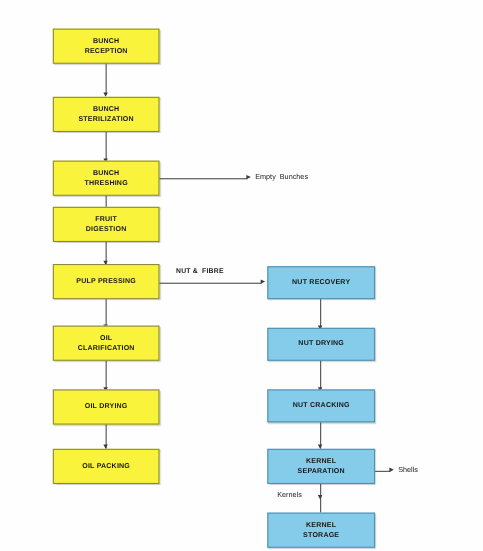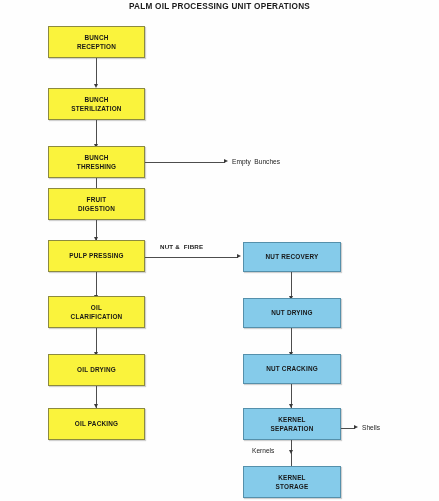--- a/index.html
+++ b/index.html
@@ -98,21 +98,20 @@
     color: #1c1c1c;
     white-space: pre;
     font-family: "Liberation Sans", sans-serif;
   }
 </style>
 </head>
 <body>
 
 <div id="canvas">
 
-  <div id="chart-title">PALM OIL PROCESSING UNIT OPERATIONS</div>
 
   <div class="node yellow" style="left:48px; top:26px; width:97px; height:32px;">
     <span>BUNCH</span>
     <span class="line2">RECEPTION</span>
   </div>
   <div class="conn-v" style="left:96px; top:58px; height:28px;"></div>
   <div class="arrow-down" style="left:94px; top:84px;"></div>
 
   <div class="node yellow" style="left:48px; top:88px; width:97px; height:32px;">
     <span>BUNCH</span>

